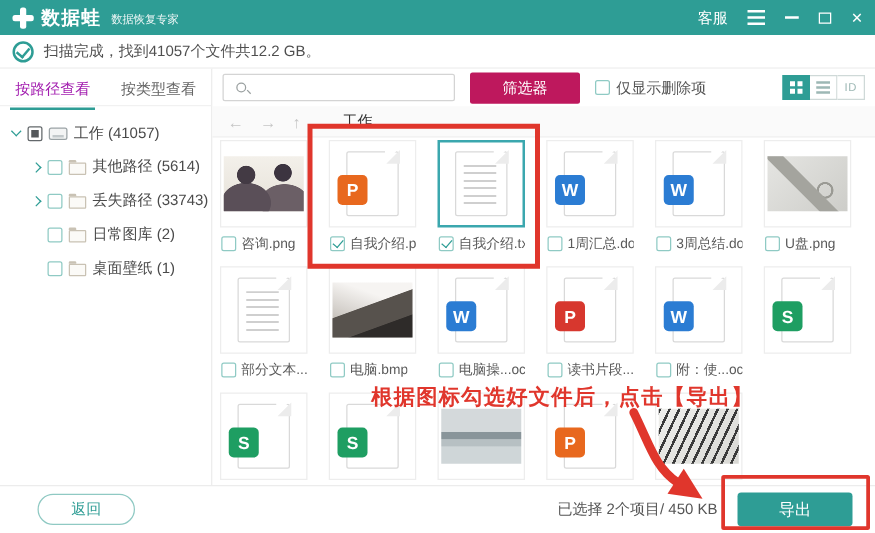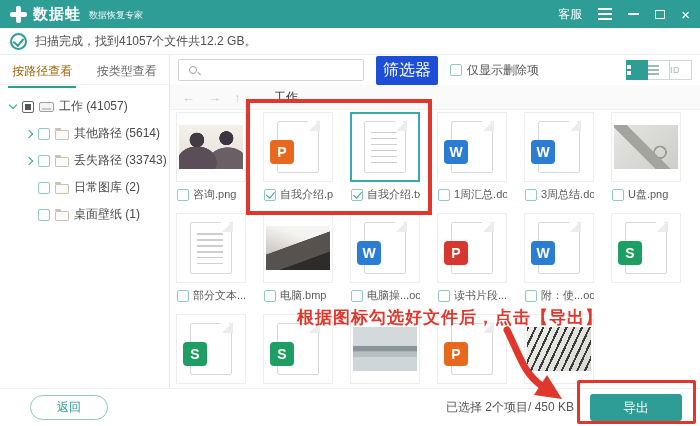--- a/index.html
+++ b/index.html
@@ -29,21 +29,21 @@
   .status-text { font-size:12px; color:#4f4f4f; margin-left:8px; }
 
   
   .content { display:flex; height:333px; }
   .sidebar { width:170px; border-right:1px solid #e7e7e7; background:#fff; flex:none; }
   .main { flex:1; display:flex; flex-direction:column; background:#fff; min-width:0; }
 
   
   .tabs { display:flex; height:30px; border-bottom:1px solid #f1f1f1; }
   .tab { flex:1; text-align:center; font-size:12px; color:#666; padding-top:8px; cursor:pointer; }
-  .tab.active { color:#a16207; }
+  .tab.active { color:#a21caf; }
   .tab.active::after { content:""; display:block; width:68px; height:2px; background:#2E9D95; margin:6px auto 0; }
   .tree { padding-top:8px; }
   .tree-row { display:flex; align-items:center; height:27px; font-size:12px; color:#4a4a4a; cursor:pointer; }
   .tree-row.lvl0 { padding-left:6px; }
   .tree-row.lvl1 { padding-left:22px; }
   .expander { width:13px; display:inline-flex; justify-content:center; flex:none; }
   .chev { width:6px; height:6px; border-right:1.6px solid #2E9D95; border-bottom:1.6px solid #2E9D95; }
   .chev.right { transform:rotate(-45deg); }
   .chev.down { transform:rotate(45deg); margin-top:-3px; }
   .cb { position:relative; width:12px; height:12px; border:1px solid #8fcac4; border-radius:2px; background:#fff; flex:none; }
@@ -59,24 +59,24 @@
   .node-icon.folder::before { content:""; position:absolute; left:-1px; top:-3px; width:6px; height:2px; background:#c9c2b4; border-radius:1px 1px 0 0; }
   .tree-label { white-space:nowrap; }
 
   
   .toolbar { height:30px; display:flex; align-items:center; padding:0 8px; gap:12px; flex:none; }
   .search-box { width:186px; height:22px; border:1px solid #d4d4d4; border-radius:2px; display:flex; align-items:center; padding:0 6px; background:#fff; }
   .search-box input { border:0; outline:0; flex:1; min-width:0; font-size:11px; font-style:italic; color:#8e8e8e; background:transparent; font-family:inherit; }
   .search-box input::placeholder { color:#a9a9a9; font-style:italic; }
   .mag { position:relative; width:8px; height:8px; border:1.4px solid #9aa0a0; border-radius:50%; flex:none; margin-left:4px; }
   .mag::after { content:""; position:absolute; left:7px; top:6px; width:4px; height:1.4px; background:#9aa0a0; transform:rotate(45deg); }
-  .filter-btn { background:#1d4ed8; color:#fff; font-size:16px; border:none; border-radius:2px; padding:4px 7px; cursor:pointer; font-family:inherit; }
+  .filter-btn { background:#be185d; color:#fff; font-size:12px; border:none; border-radius:2px; padding:4px 26px; cursor:pointer; font-family:inherit; }
   .deleted-only { display:flex; align-items:center; gap:5px; font-size:12px; color:#555; cursor:pointer; }
   .view-toggles { margin-left:auto; display:flex; }
-  .vt { width:22px; height:20px; border:1px solid #cfd9d8; background:#fff; display:flex; align-items:center; justify-content:flex-start; cursor:pointer; }
+  .vt { width:22px; height:20px; border:1px solid #cfd9d8; background:#fff; display:flex; align-items:center; justify-content:center; cursor:pointer; }
   .vt + .vt { border-left:none; }
   .vt.active { background:#2E9D95; border-color:#2E9D95; }
   .vt-grid { width:4px; height:4px; background:#fff; box-shadow:6px 0 0 #fff, 0 6px 0 #fff, 6px 6px 0 #fff; margin:-6px 0 0 -6px; }
   .vt-list { width:11px; height:2px; background:#9db8b5; box-shadow:0 4px 0 #9db8b5, 0 8px 0 #9db8b5; margin-top:-8px; }
   .vt-id { font-size:9px; color:#9db8b5; letter-spacing:.5px; }
 
   
   .breadcrumb { height:25px; background:#fafafa; border-bottom:1px solid #f0f0f0; display:flex; align-items:center; padding:0 12px; flex:none; }
   .nav-arrow { font-size:13px; color:#c6c6c6; width:26px; cursor:default; }
   .crumb { font-size:12px; color:#333; margin-left:14px; }

